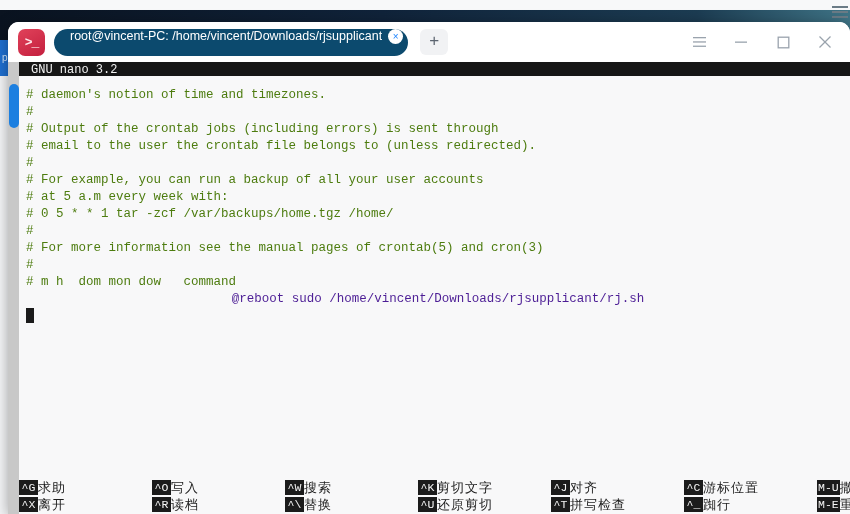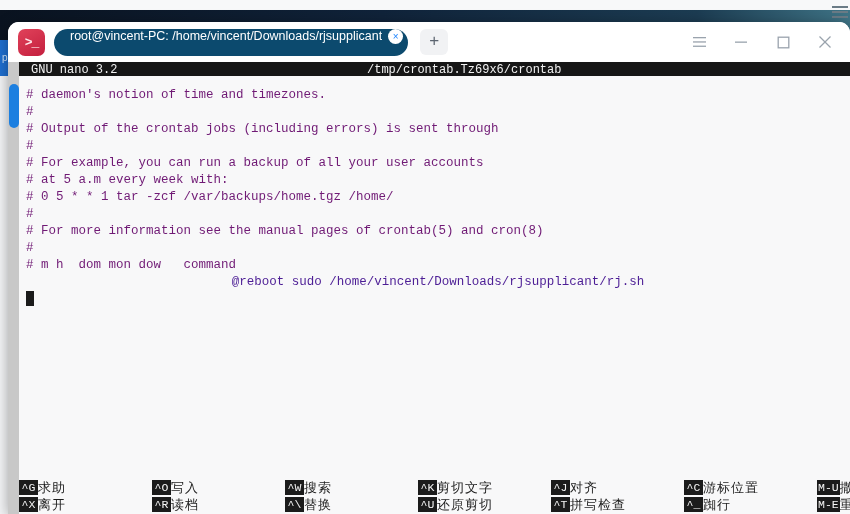--- a/index.html
+++ b/index.html
@@ -214,21 +214,21 @@
     right: 0;
     bottom: 60px;
     padding: 8px 0 0 3px;
   }
   .line {
     height: 17px;
     line-height: 17px;
     white-space: pre;
     padding-left: 4px;
   }
-  .comment { color: #701a75; }
+  .comment { color: #4d7c0f; }
   .cmd     { color: #4c1d95; text-align: center; }
   .cursor-line { padding-left: 4px; height: 17px; line-height: 17px; }
   #cursor {
     display: inline-block;
     width: 8px; height: 15px;
     background: #1b1b1b;
     vertical-align: -3px;
   }
 
   
@@ -331,33 +331,33 @@
   </div>
 
   <div id="editor">
 
     <div id="scroll-track">
       <div id="scroll-thumb"></div>
     </div>
 
     <div id="nano-title">
       <span id="nano-version">GNU nano 3.2</span>
-      <span id="nano-file">/tmp/crontab.Tz69x6/crontab</span>
     </div>
 
     <div id="text-area">
         <div class="line comment"># daemon's notion of time and timezones.</div>
         <div class="line comment">#</div>
         <div class="line comment"># Output of the crontab jobs (including errors) is sent through</div>
+        <div class="line comment"># email to the user the crontab file belongs to (unless redirected).</div>
         <div class="line comment">#</div>
         <div class="line comment"># For example, you can run a backup of all your user accounts</div>
         <div class="line comment"># at 5 a.m every week with:</div>
         <div class="line comment"># 0 5 * * 1 tar -zcf /var/backups/home.tgz /home/</div>
         <div class="line comment">#</div>
-        <div class="line comment"># For more information see the manual pages of crontab(5) and cron(8)</div>
+        <div class="line comment"># For more information see the manual pages of crontab(5) and cron(3)</div>
         <div class="line comment">#</div>
         <div class="line comment"># m h  dom mon dow   command</div>
         <div class="line cmd">@reboot sudo /home/vincent/Downloads/rjsupplicant/rj.sh</div>
         <div class="cursor-line"><span id="cursor"></span></div>
       </div>
 
     <div id="help-bar">
       <div class="help-row">
           <div class="help-cell">
             <span class="key">^G</span>

